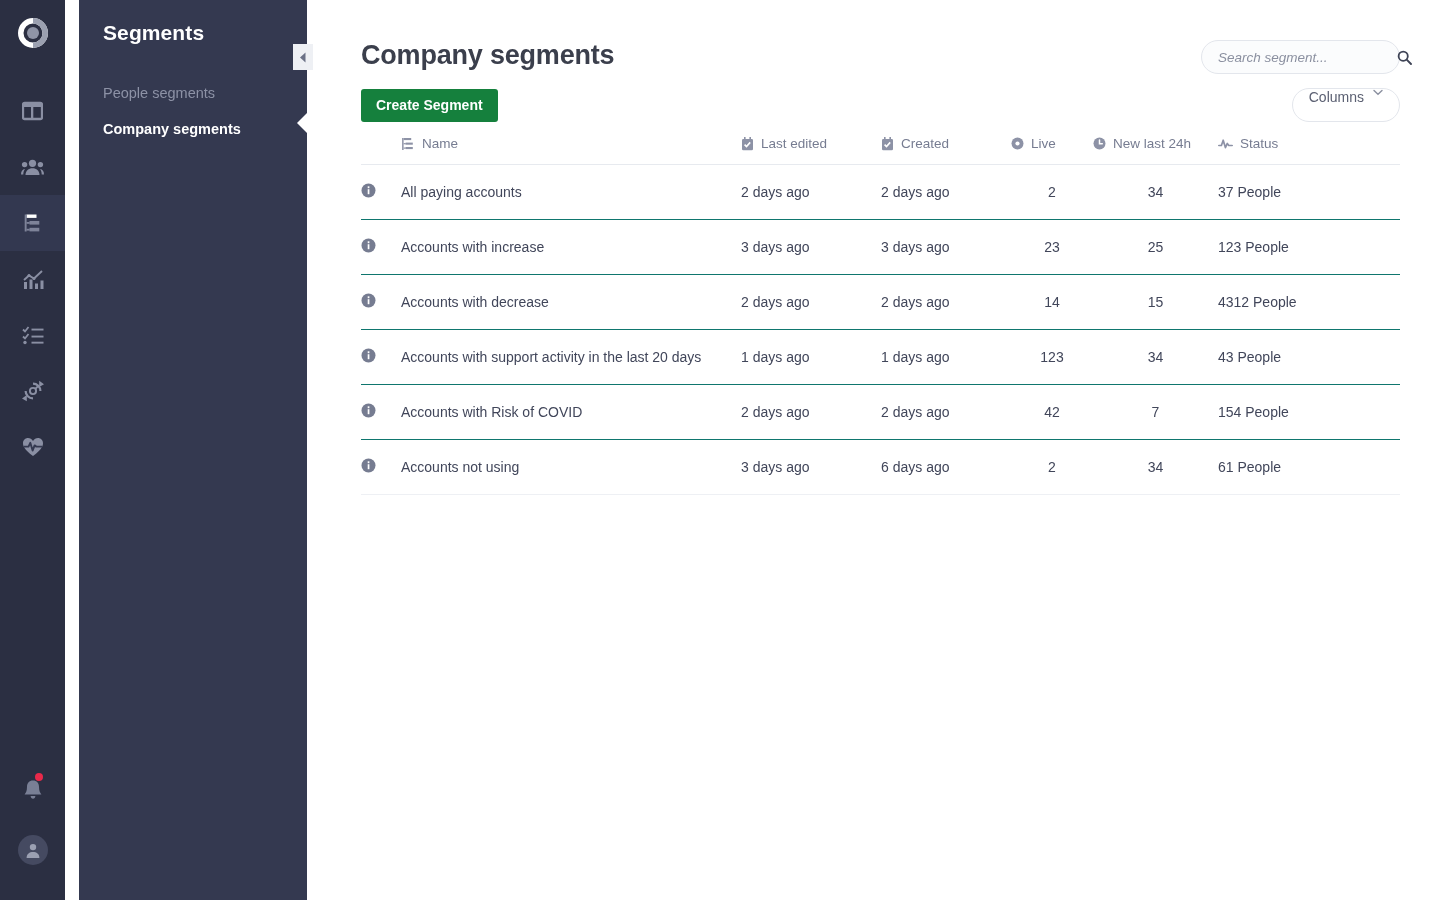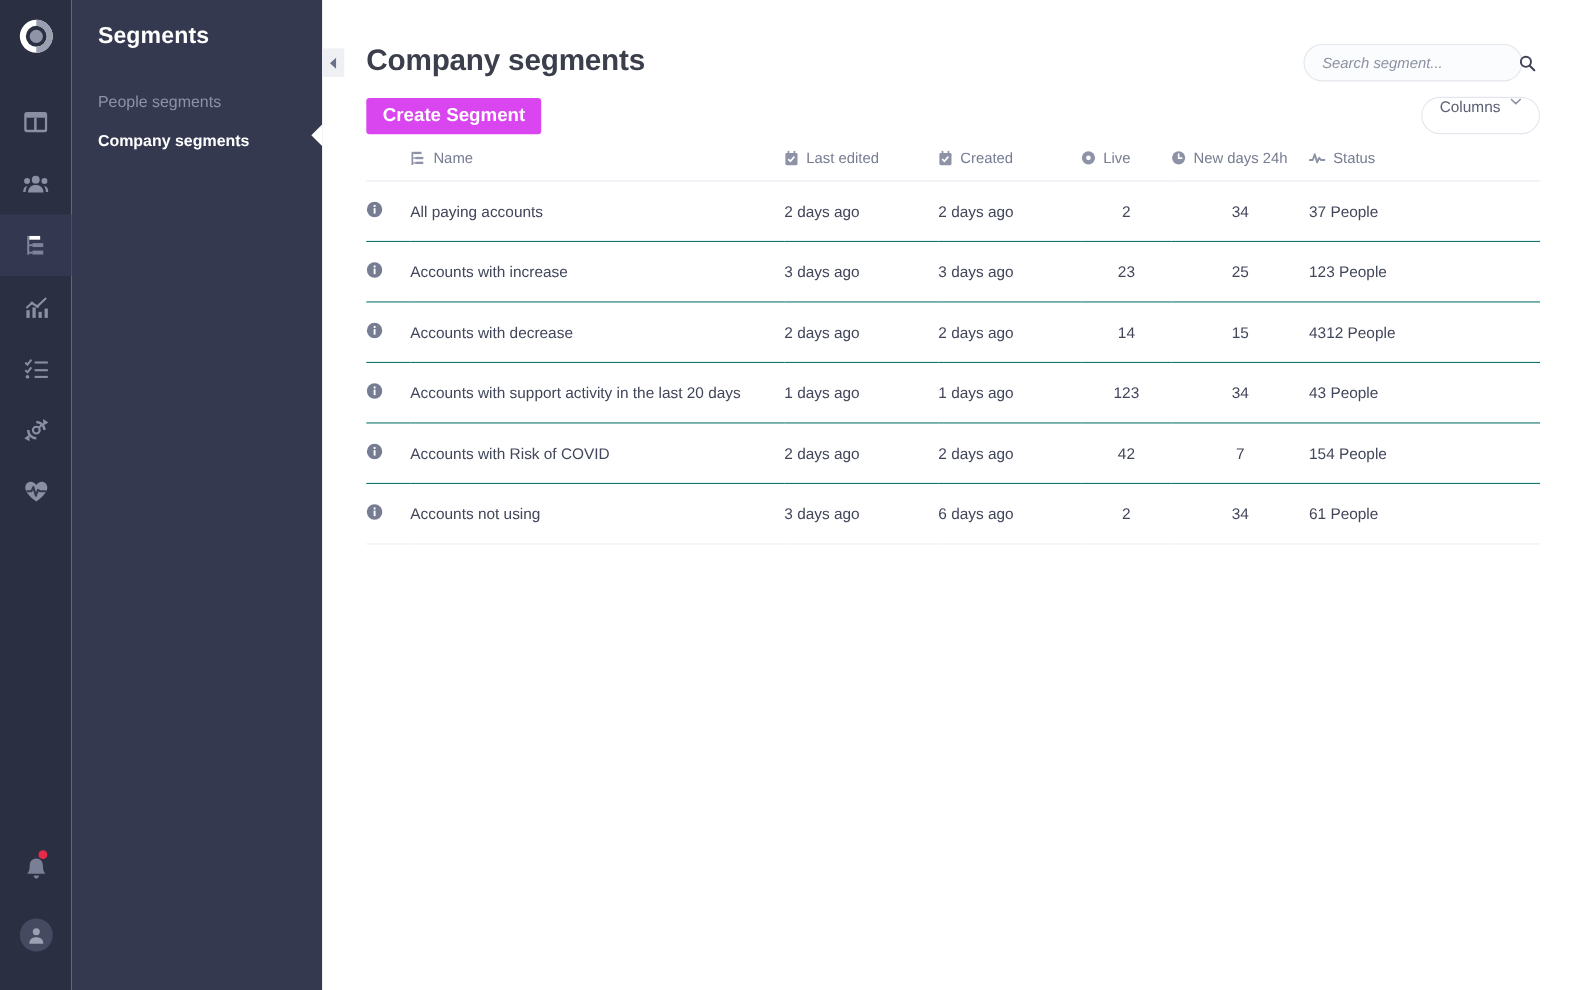--- a/index.html
+++ b/index.html
@@ -4,21 +4,21 @@
 <title>Company segments</title>
 <style>
   * { box-sizing: border-box; margin: 0; padding: 0; }
   html, body {
     width: 1440px;
     height: 900px;
     overflow: hidden;
     font-family: "Liberation Sans", sans-serif;
     background: #ffffff;
   }
-  .app { display: flex; width: 1440px; height: 900px; position: relative; }
+  .app { display: flex; width: 1440px; height: 900px; position: relative; gap: 14px; }
 
   
   .rail {
     width: 65px;
     height: 900px;
     background: #2b2f42;
     display: flex;
     flex-direction: column;
     align-items: center;
     flex: 0 0 65px;
@@ -116,21 +116,21 @@
   }
   .page-title {
     font-size: 27px;
     font-weight: bold;
     color: #3b3f4c;
     letter-spacing: -.2px;
     padding-top: 40px;
   }
   .search-wrap {
     position: absolute;
-    right: 56px; top: 40px;
+    right: 40px; top: 40px;
     width: 199px; height: 34px;
     border: 1px solid #e3e6ec;
     border-radius: 17px;
     background: #fbfcfd;
     display: flex; align-items: center;
     padding: 0 14px 0 16px;
   }
   .search-input {
     flex: 1 1 auto;
     border: none; outline: none; background: transparent;
@@ -144,26 +144,26 @@
 
   .toolbar-row {
     margin-top: 17px;
     height: 34px;
     display: flex;
     align-items: center;
     justify-content: space-between;
   }
   .btn-primary {
     height: 33px;
-    background: #d946ef;
+    background: #15803d;
     color: #ffffff;
     border: none;
     border-radius: 3px;
     font-family: "Liberation Sans", sans-serif;
-    font-size: 17px;
+    font-size: 14px;
     font-weight: bold;
     padding: 0 15px;
     cursor: pointer;
   }
   .btn-columns {
     height: 34px;
     background: #ffffff;
     border: 1px solid #e3e6ec;
     border-radius: 17px;
     color: #5b6072;
@@ -420,21 +420,21 @@
               <span>Live</span>
             </div>
           </th>
 
           <th class="h-new">
             <div class="th-inner">
               <svg width="13" height="13" viewBox="0 0 13 13">
                 <circle cx="6.5" cy="6.5" r="6" fill="#8d92a6"></circle>
                 <polyline points="6.5,3 6.5,6.8 9.3,6.8" fill="none" stroke="#ffffff" stroke-width="1.5" stroke-linecap="round"></polyline>
               </svg>
-              <span>New days 24h</span>
+              <span>New last 24h</span>
             </div>
           </th>
 
           <th>
             <div class="th-inner">
               <svg width="15" height="12" viewBox="0 0 15 12">
                 <polyline points="0.8,7.5 3.4,7.5 5.2,2.2 7.4,9.6 9.3,5.4 10.8,7.5 14.2,7.5" fill="none" stroke="#8d92a6" stroke-width="1.7" stroke-linejoin="round" stroke-linecap="round"></polyline>
               </svg>
               <span>Status</span>
             </div>

